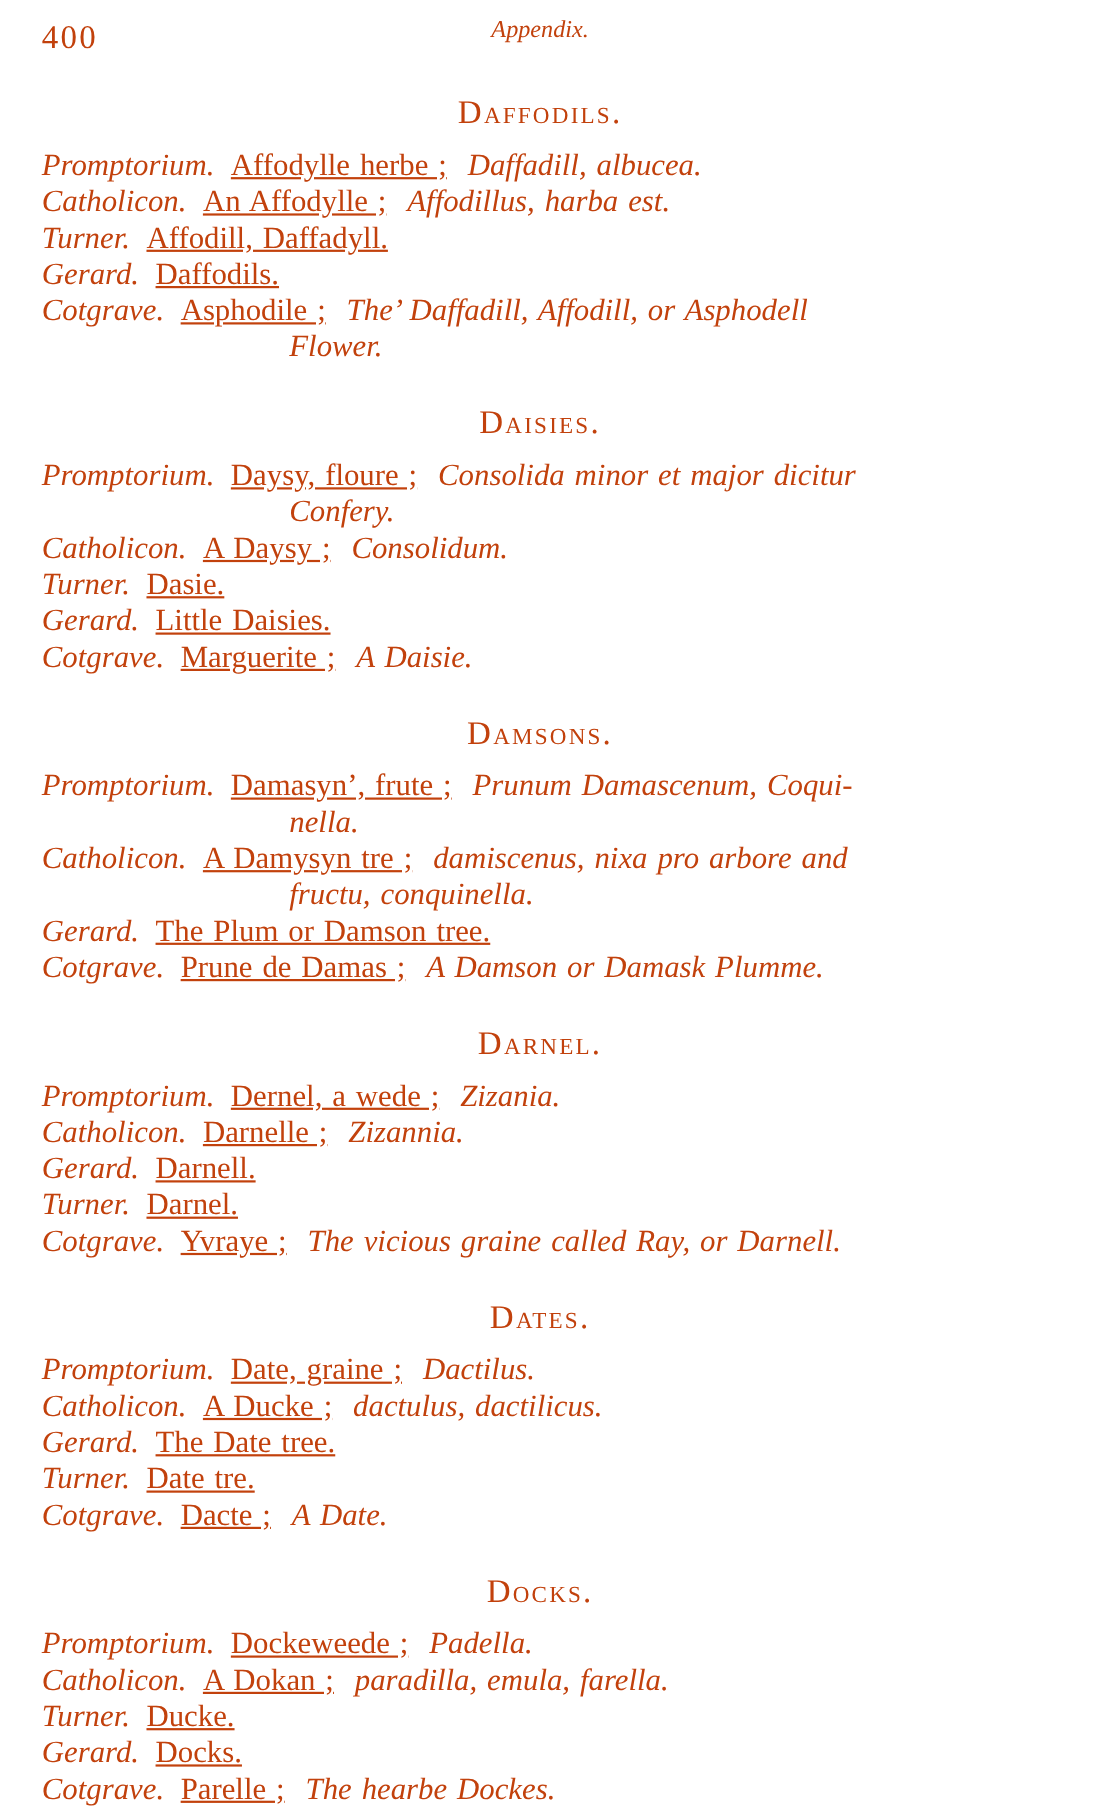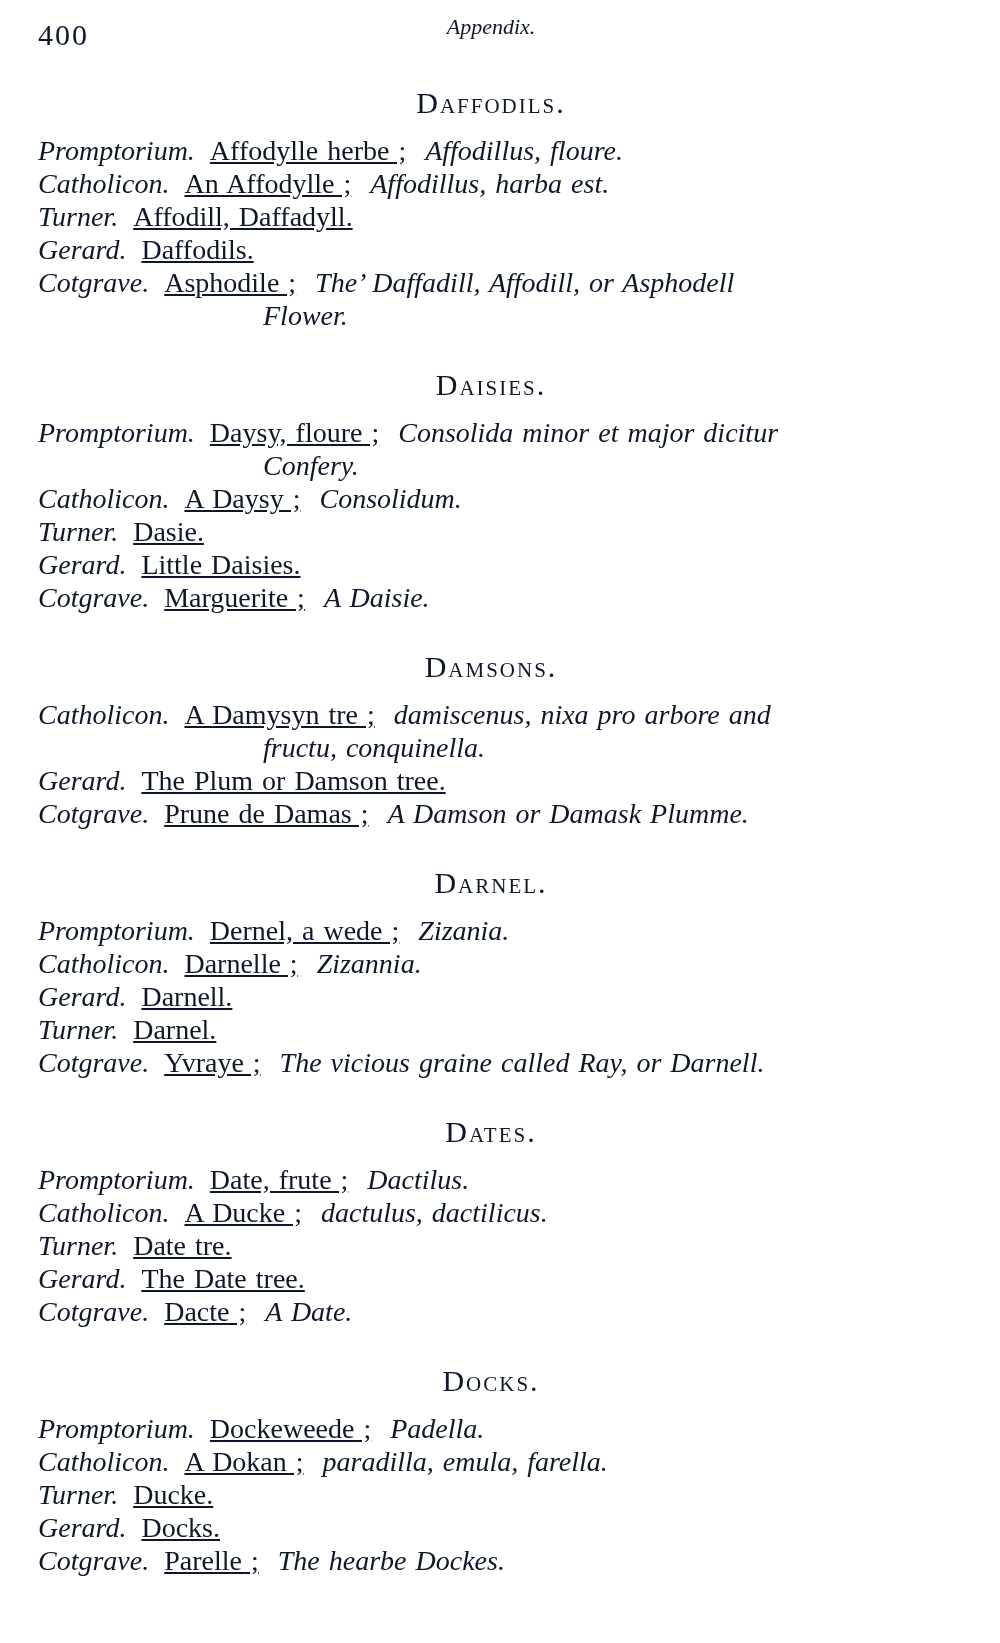--- a/index.html
+++ b/index.html
@@ -1,18 +1,18 @@
 <!DOCTYPE html>
 <html><head>
 <meta charset="utf-8">
 <style>
   html, body { margin:0; padding:0; background:#ffffff; }
   .page {
     width:1000px; height:1643px; box-sizing:border-box;
-    background:#ffffff; color:#0f172a;
+    background:#ffffff; color:#c2410c;
     font-family:"Liberation Serif", serif;
     padding:14px 56px 0 38px;
     overflow:hidden;
     position:relative;
   }
   .page-header { position:relative; height:46px; }
   .page-number {
     position:absolute; left:0; top:4px;
     font-size:30px; letter-spacing:2px;
   }
@@ -44,21 +44,21 @@
 
 <div class="page">
   <header class="page-header">
     <span class="page-number">400</span>
     <span class="running-title">Appendix.</span>
   </header>
   <main id="content">
   <section class="entry-section">
     <h2 class="section-heading">Daffodils.</h2>
     <div class="entries">
-  <p class="entry"><span class="entry-source">Promptorium.</span> <span class="entry-text">Affodylle herbe ;</span> <span class="entry-gloss">Affodillus, floure.</span></p>
+  <p class="entry"><span class="entry-source">Promptorium.</span> <span class="entry-text">Affodylle herbe ;</span> <span class="entry-gloss">Daffadill, albucea.</span></p>
 
   <p class="entry"><span class="entry-source">Catholicon.</span> <span class="entry-text">An Affodylle ;</span> <span class="entry-gloss">Affodillus, harba est.</span></p>
 
   <p class="entry"><span class="entry-source">Turner.</span> <span class="entry-text">Affodill, Daffadyll.</span> </p>
 
   <p class="entry"><span class="entry-source">Gerard.</span> <span class="entry-text">Daffodils.</span> </p>
 
   <p class="entry"><span class="entry-source">Cotgrave.</span> <span class="entry-text">Asphodile ;</span> <span class="entry-gloss">The’ Daffadill, Affodill, or Asphodell
 Flower.</span></p>
 </div>
@@ -76,20 +76,22 @@
 
   <p class="entry"><span class="entry-source">Gerard.</span> <span class="entry-text">Little Daisies.</span> </p>
 
   <p class="entry"><span class="entry-source">Cotgrave.</span> <span class="entry-text">Marguerite ;</span> <span class="entry-gloss">A Daisie.</span></p>
 </div>
   </section>
 
   <section class="entry-section">
     <h2 class="section-heading">Damsons.</h2>
     <div class="entries">
+  <p class="entry"><span class="entry-source">Promptorium.</span> <span class="entry-text">Damasyn’, frute ;</span> <span class="entry-gloss">Prunum Damascenum, Coqui-
+nella.</span></p>
 
   <p class="entry"><span class="entry-source">Catholicon.</span> <span class="entry-text">A Damysyn tre ;</span> <span class="entry-gloss">damiscenus, nixa pro arbore and
 fructu, conquinella.</span></p>
 
   <p class="entry"><span class="entry-source">Gerard.</span> <span class="entry-text">The Plum or Damson tree.</span> </p>
 
   <p class="entry"><span class="entry-source">Cotgrave.</span> <span class="entry-text">Prune de Damas ;</span> <span class="entry-gloss">A Damson or Damask Plumme.</span></p>
 </div>
   </section>
 
@@ -104,27 +106,27 @@
 
   <p class="entry"><span class="entry-source">Turner.</span> <span class="entry-text">Darnel.</span> </p>
 
   <p class="entry"><span class="entry-source">Cotgrave.</span> <span class="entry-text">Yvraye ;</span> <span class="entry-gloss">The vicious graine called Ray, or Darnell.</span></p>
 </div>
   </section>
 
   <section class="entry-section">
     <h2 class="section-heading">Dates.</h2>
     <div class="entries">
-  <p class="entry"><span class="entry-source">Promptorium.</span> <span class="entry-text">Date, frute ;</span> <span class="entry-gloss">Dactilus.</span></p>
+  <p class="entry"><span class="entry-source">Promptorium.</span> <span class="entry-text">Date, graine ;</span> <span class="entry-gloss">Dactilus.</span></p>
 
   <p class="entry"><span class="entry-source">Catholicon.</span> <span class="entry-text">A Ducke ;</span> <span class="entry-gloss">dactulus, dactilicus.</span></p>
 
+  <p class="entry"><span class="entry-source">Gerard.</span> <span class="entry-text">The Date tree.</span> </p>
+
   <p class="entry"><span class="entry-source">Turner.</span> <span class="entry-text">Date tre.</span> </p>
-
-  <p class="entry"><span class="entry-source">Gerard.</span> <span class="entry-text">The Date tree.</span> </p>
 
   <p class="entry"><span class="entry-source">Cotgrave.</span> <span class="entry-text">Dacte ;</span> <span class="entry-gloss">A Date.</span></p>
 </div>
   </section>
 
   <section class="entry-section">
     <h2 class="section-heading">Docks.</h2>
     <div class="entries">
   <p class="entry"><span class="entry-source">Promptorium.</span> <span class="entry-text">Dockeweede ;</span> <span class="entry-gloss">Padella.</span></p>
 

